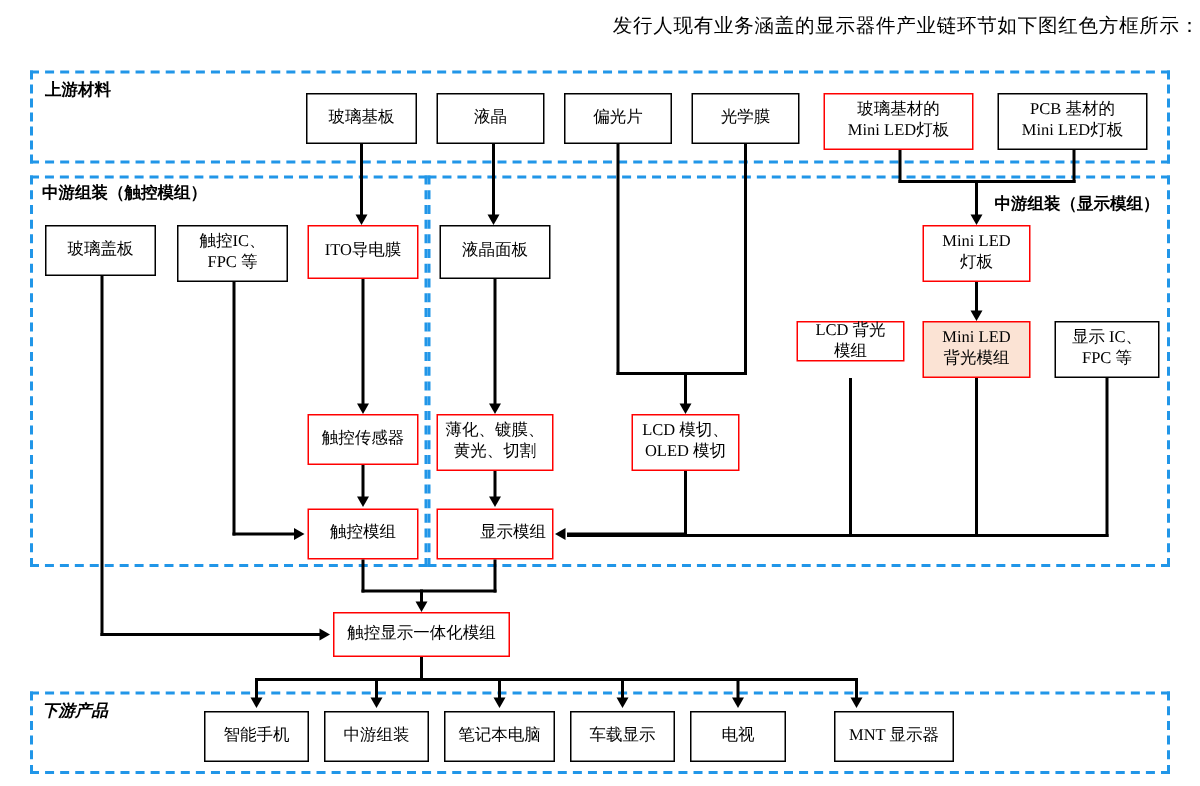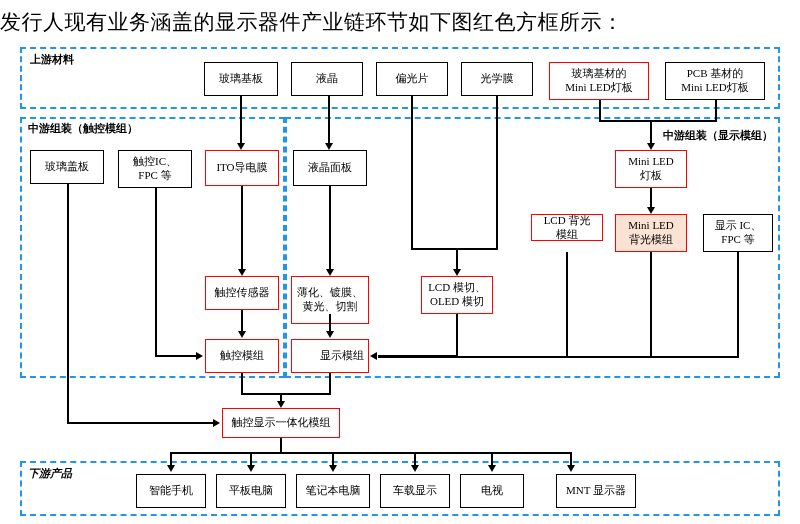--- a/index.html
+++ b/index.html
@@ -1,21 +1,21 @@
 <!DOCTYPE html>
 <html><head>
 <meta charset="utf-8">
 <style>
   html,body{margin:0;padding:0;background:#ffffff;}
   body{font-family:"Liberation Serif","DejaVu Serif",serif;}
   #page{position:relative;width:800px;height:524px;overflow:hidden;background:#fff;}
 
   #title{
-    position:absolute;left:0;top:8px;width:800px;text-align:left;
-    font-size:21px;color:#000;letter-spacing:.5px;
+    position:absolute;left:0;top:8px;width:800px;text-align:right;
+    font-size:13px;color:#000;letter-spacing:.5px;
     font-family:"Liberation Serif","DejaVu Serif",serif;
   }
 
   
   .zone{position:absolute;border:2px dashed #2196e8;box-sizing:border-box;}
   .zone-label{
     position:absolute;font-size:11px;font-weight:bold;color:#000;
     font-family:"Liberation Sans","DejaVu Sans",sans-serif;white-space:nowrap;
   }
 
@@ -93,21 +93,21 @@
   <div class="box red" style="left:205px;top:276px;width:74px;height:34px;">
     <span>触控传感器</span>
   </div>
   <div class="box red" style="left:205px;top:339px;width:74px;height:34px;">
     <span>触控模组</span>
   </div>
 
   <div class="box" style="left:293px;top:150px;width:74px;height:36px;">
     <span>液晶面板</span>
   </div>
-  <div class="box red" style="left:291px;top:276px;width:78px;height:48px;flex-direction:column;">
+  <div class="box red" style="left:291px;top:276px;width:78px;height:38px;flex-direction:column;">
     <span>薄化、镀膜、</span>
     <span>黄光、切割</span>
   </div>
   <div class="box red" style="left:291px;top:339px;width:78px;height:34px;padding-left:26px;">
     <span>显示模组</span>
   </div>
   <div class="box red" style="left:421px;top:276px;width:72px;height:38px;flex-direction:column;">
     <span>LCD 模切、</span>
     <span>OLED 模切</span>
   </div>
@@ -129,21 +129,21 @@
   </div>
 
   <div class="box red" style="left:222px;top:408px;width:118px;height:30px;">
     <span>触控显示一体化模组</span>
   </div>
 
   <div class="box" style="left:136px;top:474px;width:70px;height:34px;">
     <span>智能手机</span>
   </div>
   <div class="box" style="left:216px;top:474px;width:70px;height:34px;">
-    <span>平板电脑</span>
+    <span>中游组装</span>
   </div>
   <div class="box" style="left:296px;top:474px;width:74px;height:34px;">
     <span>笔记本电脑</span>
   </div>
   <div class="box" style="left:380px;top:474px;width:70px;height:34px;">
     <span>车载显示</span>
   </div>
   <div class="box" style="left:460px;top:474px;width:64px;height:34px;">
     <span>电视</span>
   </div>

